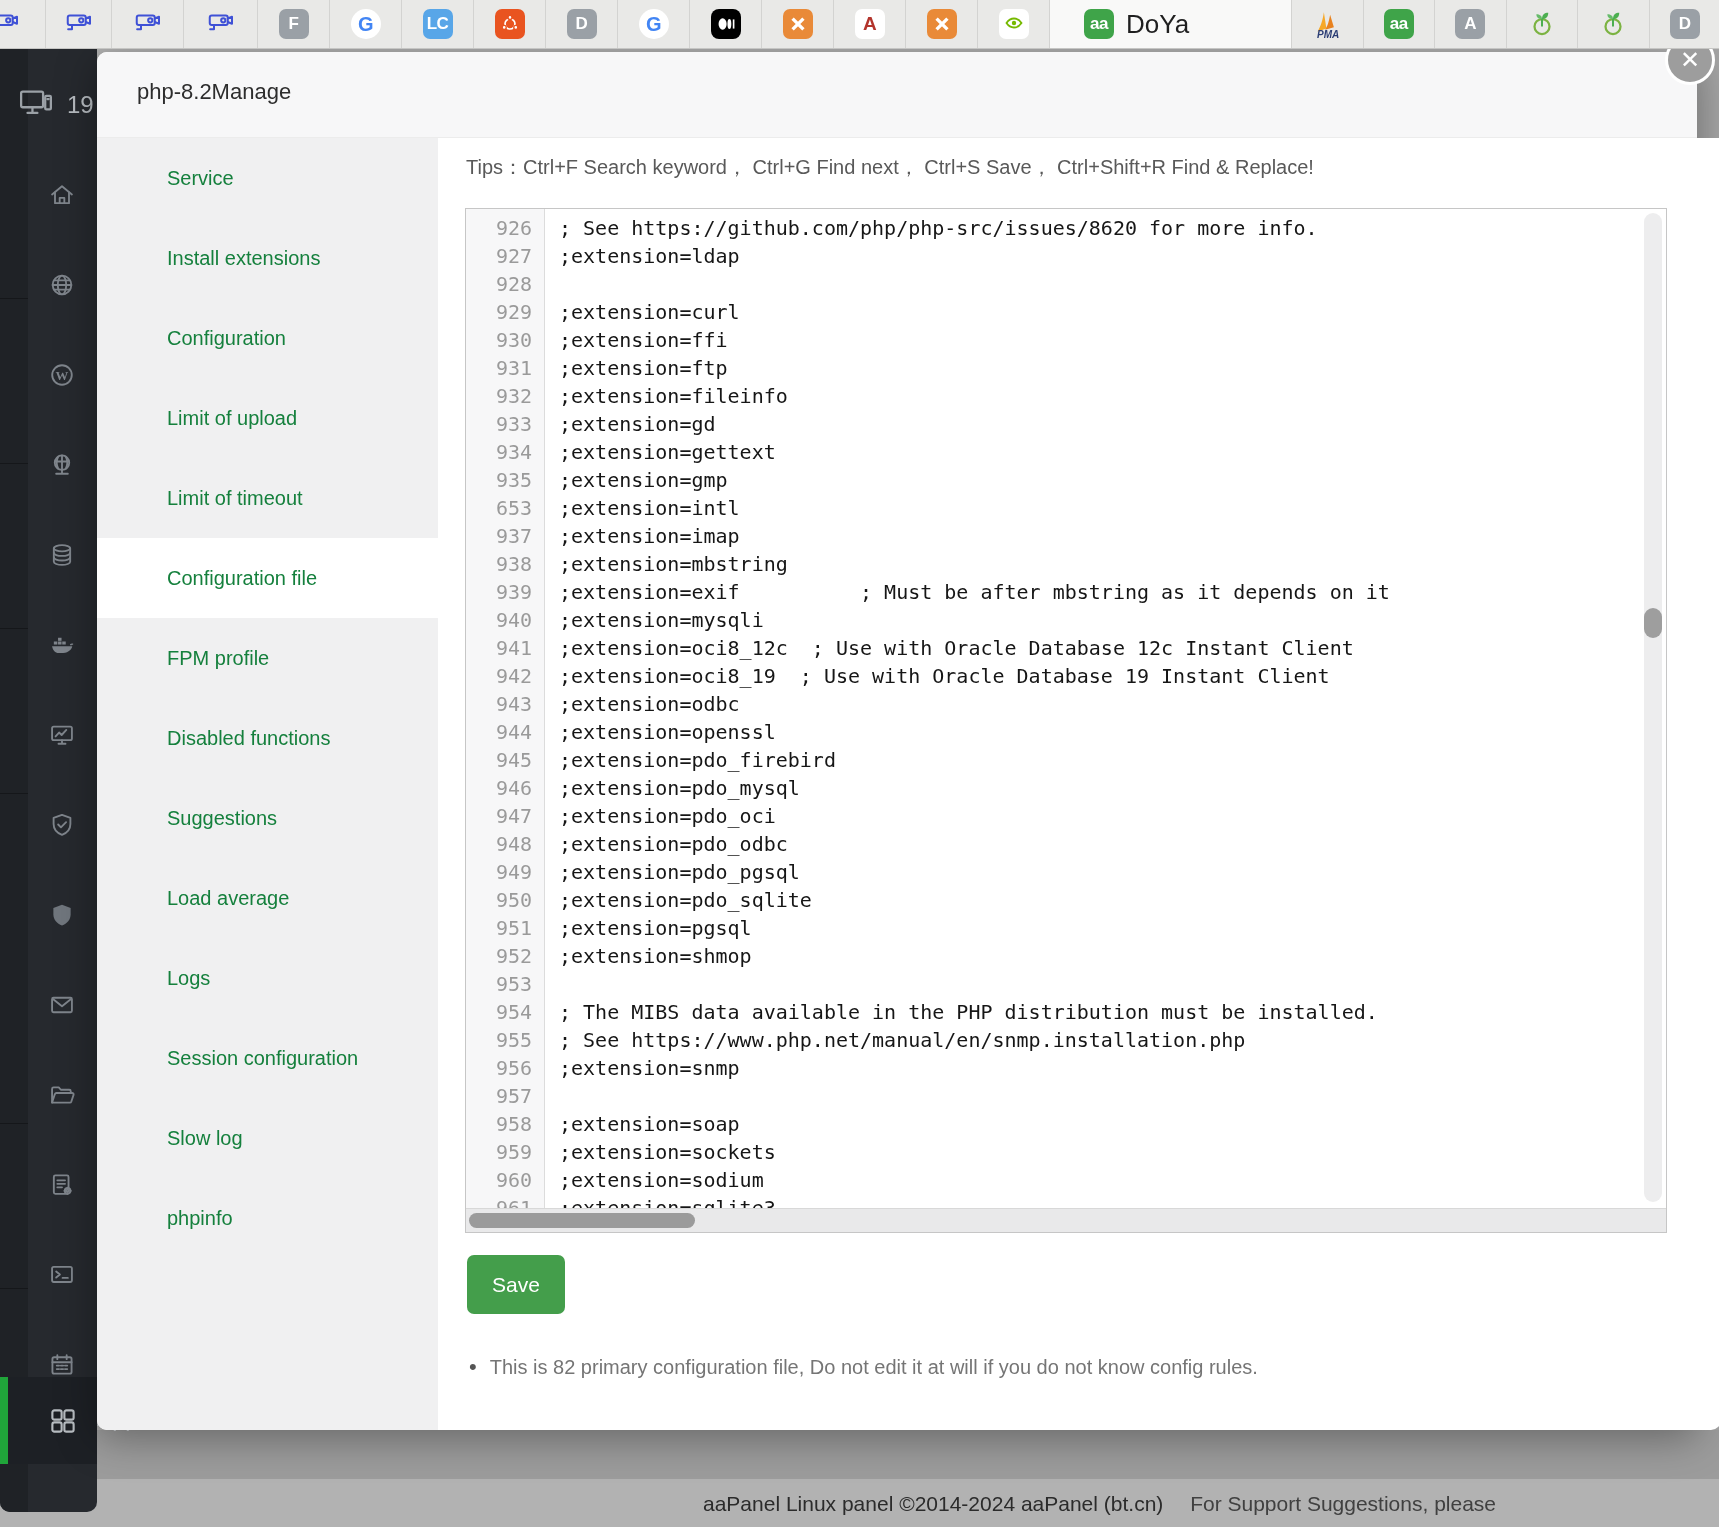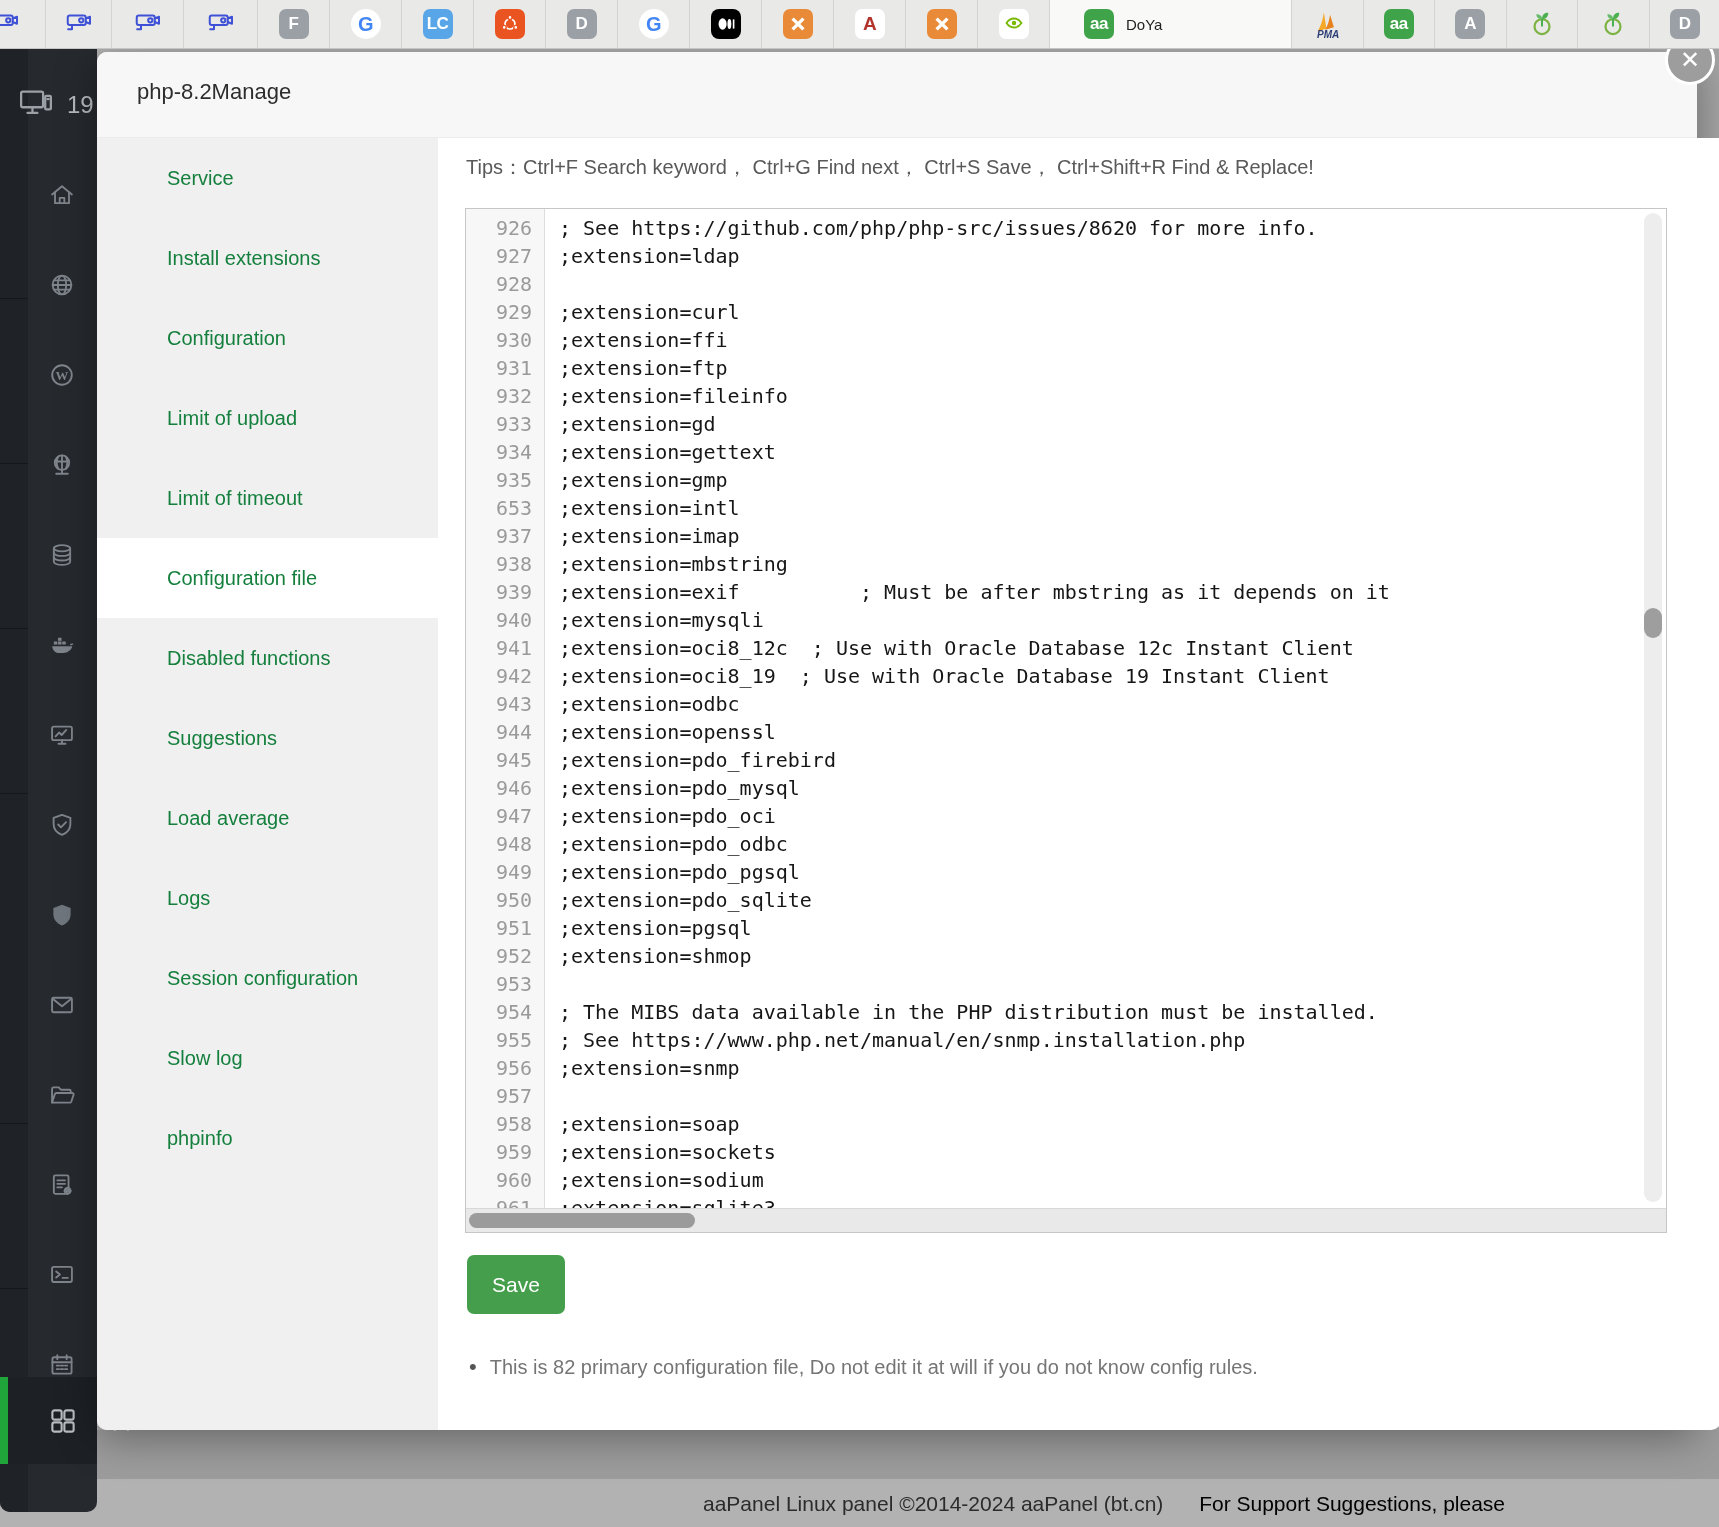--- a/index.html
+++ b/index.html
@@ -11,21 +11,21 @@
           border-bottom:1px solid #c6c6c4;display:flex;z-index:30;}
   .tabcell{height:48px;border-right:1px solid #d3d3d1;display:flex;align-items:center;
            justify-content:center;box-sizing:border-box;flex:0 0 auto;overflow:hidden;}
   .tabcell.active{background:#f9f9f8;justify-content:flex-start;padding-left:34px;gap:12px;}
   .tabcell.clip .fav{margin-left:-34px;}
   .fav{width:30px;height:30px;flex:0 0 auto;}
   .tile{width:30px;height:30px;border-radius:7px;display:flex;align-items:center;justify-content:center;
         color:#fff;font-weight:bold;font-size:17px;letter-spacing:-0.5px;}
   .tile.round{border-radius:50%;background:#fff;}
   .gG{color:#4285F4;font-weight:bold;font-size:20px;}
-  .tabLabel{font-size:15px;color:#1f1f1f;}
+  .tabLabel{font-size:26px;color:#1f1f1f;}
 
   
   .darkside{position:absolute;left:0;top:48px;width:97px;height:1464px;background:#26292e;
             z-index:2;border-radius:0 0 10px 10px;}
   .darkstrip{position:absolute;left:0;top:0;width:28px;height:100%;background:#1f2226;border-radius:0 0 0 10px;}
   .strip-sep{position:absolute;left:0;width:28px;height:1px;background:#15171a;}
   .side-head{position:absolute;left:13px;top:38px;display:flex;align-items:center;gap:8px;color:#aab0b6;}
   .side-head .lbl{font-size:24px;color:#b7bcc1;}
   .side-icon{position:absolute;left:48px;width:28px;height:28px;}
   .appstore-row{position:absolute;left:0;top:1377px;width:97px;height:87px;background:#1d2025;
@@ -33,21 +33,21 @@
   .appstore-row .lbl{position:absolute;left:97px;top:28px;font-size:23px;color:#ced2d6;white-space:nowrap;}
   .green-bar{position:absolute;left:0;top:1377px;width:8px;height:87px;background:#20a53a;z-index:4;}
 
   
   .dim-right{position:absolute;left:1697px;top:48px;width:22px;height:1382px;background:#a4a4a4;z-index:1;}
   .dim-right .row{position:absolute;left:0;width:22px;height:1px;background:rgba(0,0,0,.14);}
   .dim-bottom{position:absolute;left:0;top:1430px;width:1719px;height:97px;z-index:1;}
   .dim-bottom .band1{position:absolute;left:0;top:0;width:100%;height:49px;background:#9c9c9c;}
   .dim-bottom .band2{position:absolute;left:0;top:49px;width:100%;height:48px;background:#b2b2b2;}
   .footer-row{position:absolute;left:703px;top:62px;font-size:21px;color:#2b2b2b;white-space:nowrap;}
-  .footer-row .link{color:#000000;margin-left:30px;}
+  .footer-row .link{color:#404040;margin-left:21px;}
 
   
   .modal{position:absolute;left:97px;top:52px;width:1600px;height:1378px;background:#fff;
          border-radius:10px;box-shadow:0 8px 40px rgba(0,0,0,.35);z-index:10;}
   .modal-header{position:absolute;left:0;top:0;width:100%;height:86px;background:#f7f7f8;
                 border-radius:10px 10px 0 0;border-bottom:1px solid #ececec;box-sizing:border-box;}
   .modal-title{position:absolute;left:40px;top:27px;font-size:22px;font-weight:500;color:#2d2d2d;}
   .modal-menu{position:absolute;left:0;top:86px;width:341px;height:1292px;background:#f0f0f1;
               border-radius:0 0 0 10px;overflow:hidden;}
   .menu-item{height:80px;display:flex;align-items:center;padding-left:70px;font-size:20px;color:#15803d;
@@ -403,20 +403,21 @@
     <div class="modal-header">
       <div class="modal-title">php-8.2Manage</div>
     </div>
     <div class="modal-menu" id="modalMenu">
         <div class="menu-item ">Service</div>
         <div class="menu-item ">Install extensions</div>
         <div class="menu-item ">Configuration</div>
         <div class="menu-item ">Limit of upload</div>
         <div class="menu-item ">Limit of timeout</div>
         <div class="menu-item selected">Configuration file</div>
+        <div class="menu-item ">FPM profile</div>
         <div class="menu-item ">Disabled functions</div>
         <div class="menu-item ">Suggestions</div>
         <div class="menu-item ">Load average</div>
         <div class="menu-item ">Logs</div>
         <div class="menu-item ">Session configuration</div>
         <div class="menu-item ">Slow log</div>
         <div class="menu-item ">phpinfo</div>
       </div>
     <div class="modal-content">
       <div class="tips">Tips：Ctrl+F Search keyword， Ctrl+G Find next， Ctrl+S Save， Ctrl+Shift+R Find &amp; Replace!</div>

